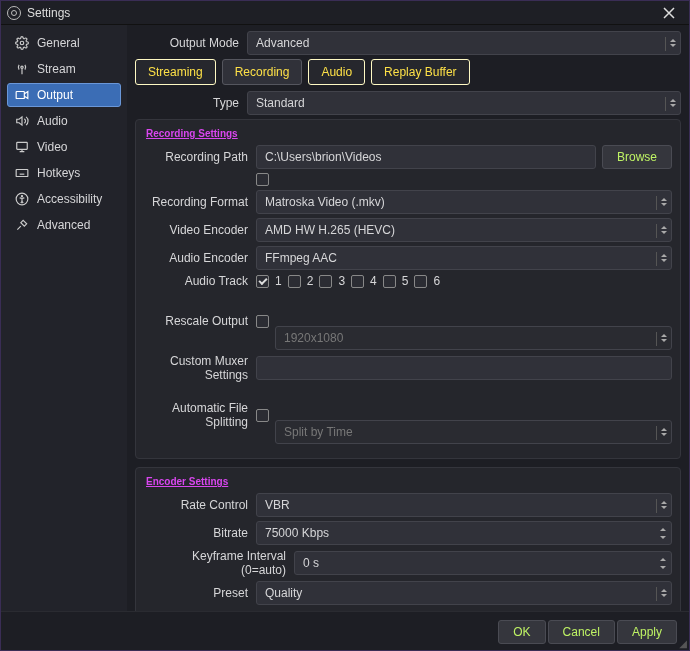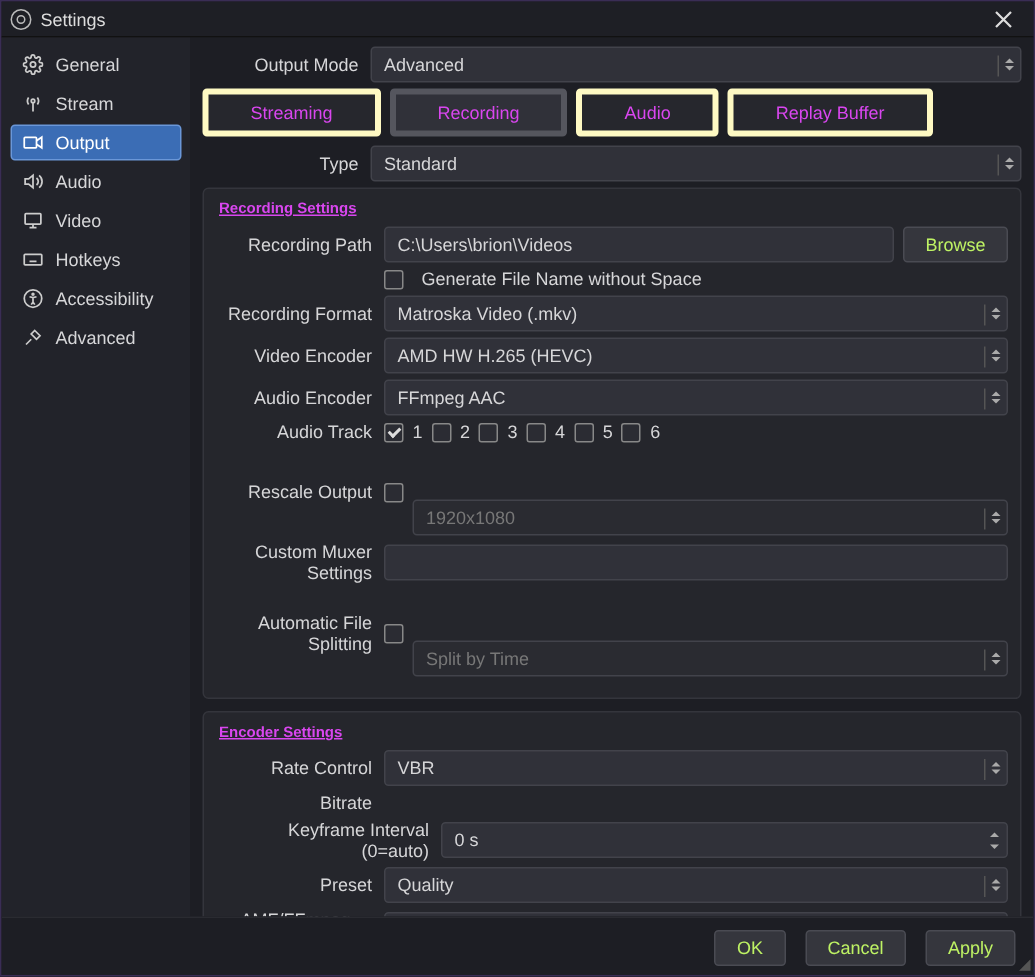--- a/index.html
+++ b/index.html
@@ -59,22 +59,22 @@
   .spinner::after{
      content:""; position:absolute; right:4px; width:8px; height:16px;
   }
   .spinner .sp{position:absolute; right:2px; top:0; width:12px; height:100%;
      display:flex; flex-direction:column; }
   .spinner .sp span{flex:1; display:flex;align-items:center;justify-content:center;}
   .spinner .sp span::before{content:"";border:3px solid transparent;}
   .spinner .sp span:first-child::before{border-bottom-color:#aaa;}
   .spinner .sp span:last-child::before{border-top-color:#aaa;}
   .tabs { display:flex; gap:6px; margin: 4px 0 6px 0;}
-  .tab { padding: 5px 28px; border: 4px solid #fef9c3; border-radius:3px; cursor:pointer;
-         background:#26272d; color:#d946ef; font-size:12px;}
+  .tab { padding: 5px 12px; border: 1px solid #fef9c3; border-radius:3px; cursor:pointer;
+         background:#26272d; color:#fde047; font-size:12px;}
   .tab.active { background:#303139; border-color:#55565e;}
   .panel { background:#25262c; border:1px solid #34353c; border-radius:4px; padding:6px 8px 10px 8px; margin-bottom:8px;}
   .panel-title { font-weight:600; color:#d946ef; margin:2px 0 6px 2px; font-size:10px;text-decoration:underline;}
   .checkbox {
     width:13px; height:13px; border:1px solid #888; border-radius:2px;
     background:#2b2c33; display:inline-flex; align-items:center; justify-content:center;
     flex-shrink:0;
   }
   .checkbox.checked::after{
     content:""; width:6px; height:3px; border:2px solid #ddd; border-top:none;border-right:none;
@@ -82,21 +82,21 @@
   }
   .cblabel{ margin-left:6px; }
   .tracks { display:flex; gap:10px; align-items:center;}
   .browse-btn, .footer-btn {
     background:#35363d; border:1px solid #4a4b53; color:#bef264;
     padding:0 14px; height:24px; border-radius:3px; cursor:pointer;
     display:flex;align-items:center;justify-content:center; font-size:12px;
   }
   .footer {
     height:40px; display:flex; align-items:center; justify-content:flex-end;
-    gap:13px; padding:0 12px; background:#1d1e24; border-top:1px solid #2a2b31;
+    gap:2px; padding:0 12px; background:#1d1e24; border-top:1px solid #2a2b31;
     position:relative;
   }
   .resize-grip{position:absolute;right:2px;bottom:2px;color:#555;font-size:10px;}
   .help-icon{
     width:13px;height:13px;border:1px solid #999;border-radius:50%;
     display:inline-flex;align-items:center;justify-content:center;font-size:9px;color:#bbb;margin-left:4px;
   }
   svg{display:block;}
 </style>
 </head>
@@ -225,21 +225,20 @@
               <span>C:\Users\brion\Videos</span>
             </div>
           <div class="browse-btn">Browse</div>
         </div>
       </div>
 
       <div class="row">
         <div class="lbl"></div>
         <div class="ctl">
           <span class="checkbox"></span>
-          <span class="cblabel">Generate File Name without Space</span>
         </div>
       </div>
 
       <div class="row">
         <div class="lbl">Recording Format</div>
         <div class="ctl">
             <div class="select">
               <span>Matroska Video (.mkv)</span>
               <span class="caret"></span>
             </div>
@@ -322,20 +321,29 @@
         <div class="ctl">
             <div class="select">
               <span>VBR</span>
               <span class="caret"></span>
             </div>
           </div>
       </div>
 
       <div class="row">
         <div class="lbl">Bitrate</div>
+        <div class="ctl">
+            <div class="spinner">
+              <span>75000 Kbps</span>
+              <span class="sp">
+                <span></span>
+                <span></span>
+              </span>
+            </div>
+          </div>
       </div>
 
       <div class="row">
         <div class="lbl" style="width:150px">Keyframe Interval (0=auto)</div>
         <div class="ctl">
             <div class="spinner">
               <span>0 s</span>
               <span class="sp">
                 <span></span>
                 <span></span>

